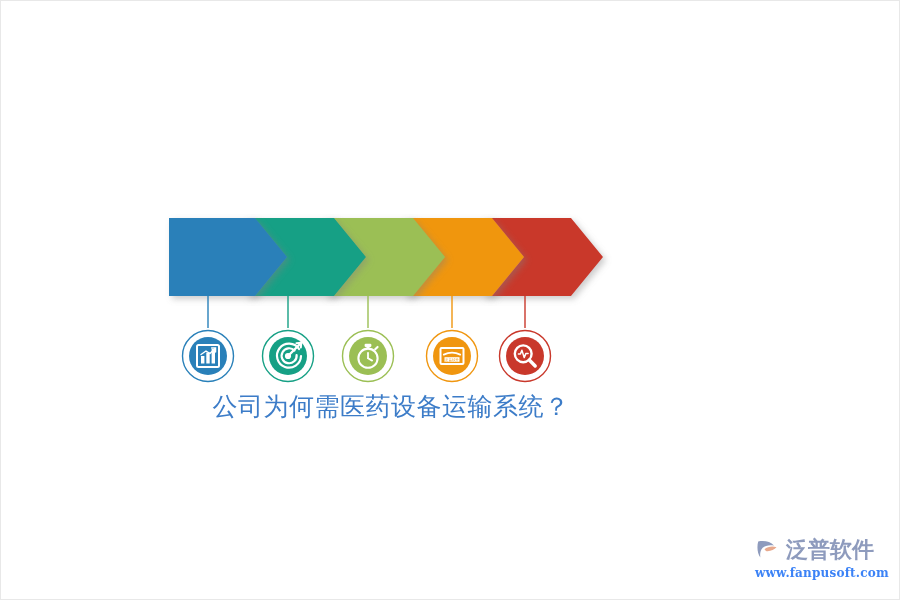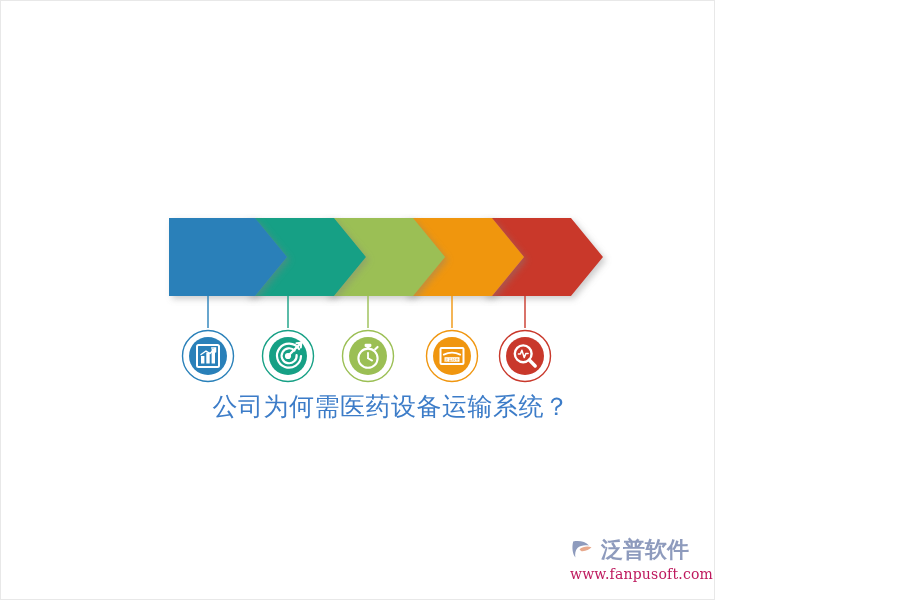--- a/index.html
+++ b/index.html
@@ -10,21 +10,21 @@
     width: 900px;
     height: 600px;
     background: #ffffff;
     font-family: "Liberation Sans", sans-serif;
     overflow: hidden;
     position: relative;
   }
   #canvas {
     position: absolute;
     inset: 0;
-    width: 715px;
+    width: 900px;
     height: 600px;
     border: 1px solid #e8e8e8;
     box-sizing: border-box;
     background: #ffffff;
   }
 
   
   .infographic {
     position: absolute;
     left: 150px;
@@ -96,23 +96,23 @@
     font-family: "DejaVu Sans", sans-serif;
     font-size: 22px;
     font-weight: bold;
     color: #8e9bbd;
     letter-spacing: 0px;
     line-height: 27px;
     white-space: nowrap;
   }
   .logo-url {
     font-family: "DejaVu Serif", "Liberation Serif", serif;
-    font-size: 14px;
-    font-weight: normal;
-    color: #be185d;
+    font-size: 12px;
+    font-weight: bold;
+    color: #3b82f6;
     letter-spacing: 0.2px;
     text-align: right;
     margin-top: 1px;
     white-space: nowrap;
   }
 </style>
 </head>
 <body>
 
 <div id="canvas">

